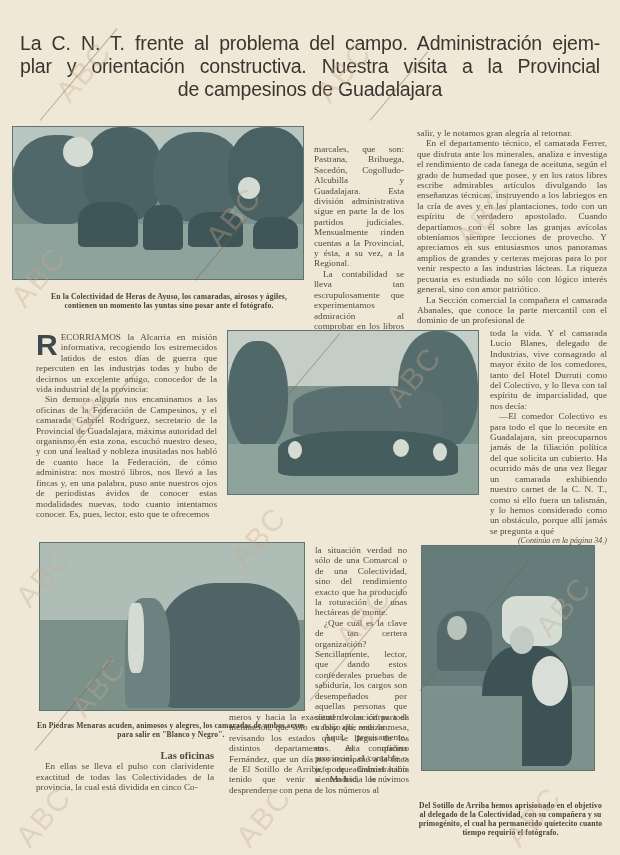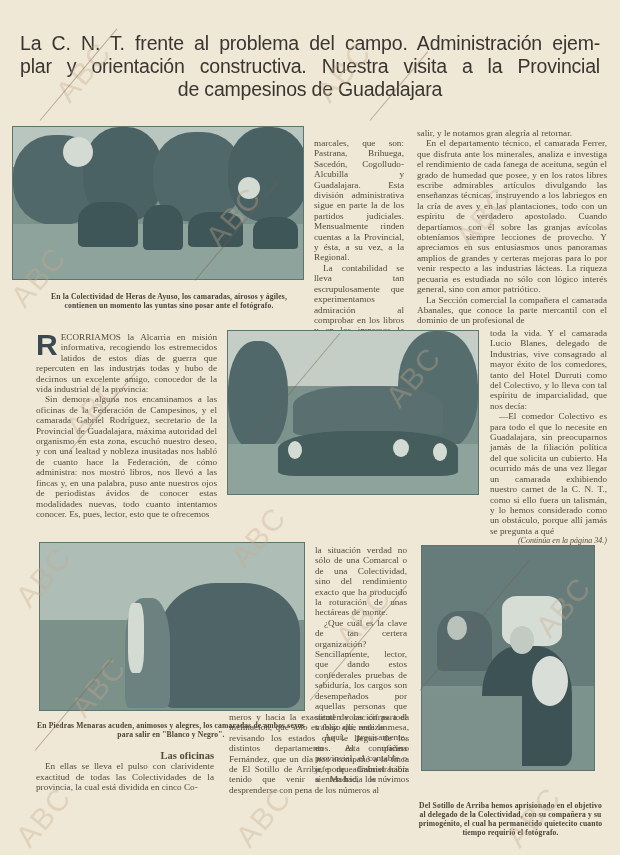--- a/index.html
+++ b/index.html
@@ -81,21 +81,21 @@
     <div class="light" style="left:50px;top:10px;width:30px;height:30px;"></div>
     <div class="light" style="left:225px;top:50px;width:22px;height:22px;"></div>
     <div class="ground" style="height:55px;"></div>
     <div class="figure" style="left:65px;top:75px;width:60px;height:45px;"></div>
     <div class="figure" style="left:130px;top:78px;width:40px;height:45px;"></div>
     <div class="figure" style="left:175px;top:85px;width:55px;height:35px;"></div>
     <div class="figure" style="left:240px;top:90px;width:45px;height:32px;"></div>
   </div>
   <div class="caption" style="left:34px;top:292px;width:270px;">En la Colectividad de Heras de Ayuso, los camaradas, airosos y ágiles, contienen un momento las yuntas sino posar ante el fotógrafo.</div>
 
-  <div class="col" style="left:314px;top:138px;width:90px;">
+  <div class="col" style="left:314px;top:144px;width:90px;">
     <p class="noind">marcales, que son: Pastrana, Brihuega, Sacedón, Cogolludo-Alcubilla y Guadalajara. Esta división administrativa sigue en parte la de los partidos judiciales. Mensualmente rinden cuentas a la Provincial, y ésta, a su vez, a la Regional.</p>
     <p>La contabilidad se lleva tan escrupulosamente que experimentamos admiración al comprobar en los libros y en los impresos la forma tan clara y tan precisa, pues en cualquier momento puede saberse cuál es</p>
   </div>
 
   <div class="col" style="left:417px;top:128px;width:190px;">
     <p class="noind">salir, y le notamos gran alegría al retornar.</p>
     <p>En el departamento técnico, el camarada Ferrer, que disfruta ante los minerales, analiza e investiga el rendimiento de cada fanega de aceituna, según el grado de humedad que posee, y en los ratos libres escribe admirables artículos divulgando las enseñanzas técnicas, instruyendo a los labriegos en la cría de aves y en las plantaciones, todo con un espíritu de verdadero apostolado. Cuando departíamos con él sobre las granjas avícolas obteníamos siempre lecciones de provecho. Y apreciamos en sus entusiasmos unos panoramas amplios de grandes y certeras mejoras para lo por venir respecto a las industrias lácteas. La riqueza pecuaria es estudiada no sólo con lógico interés general, sino con amor patriótico.</p>
     <p>La Sección comercial la compañera el camarada Abanales, que conoce la parte mercantil con el dominio de un profesional de</p>
   </div>
 

